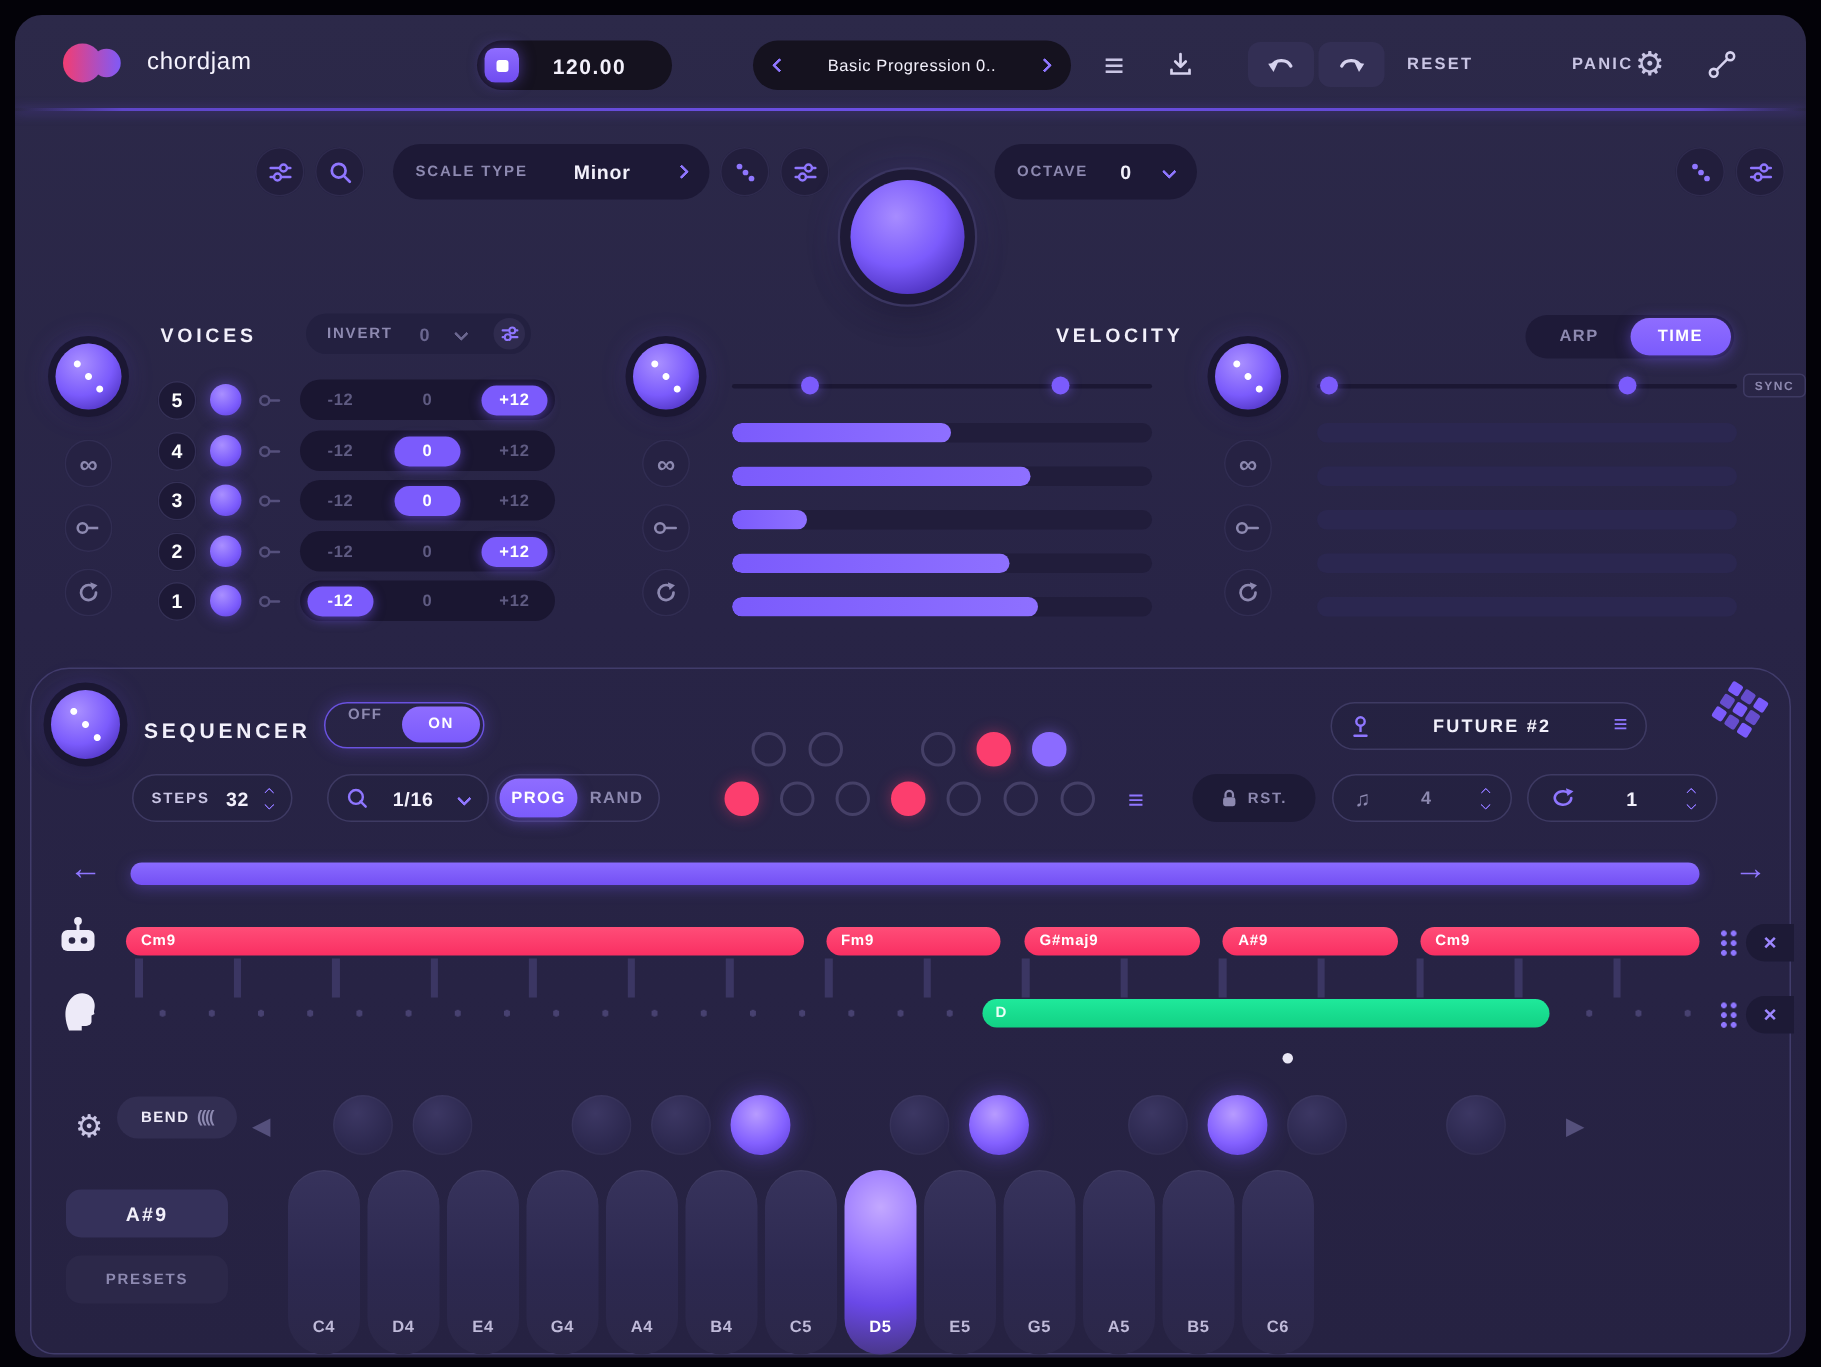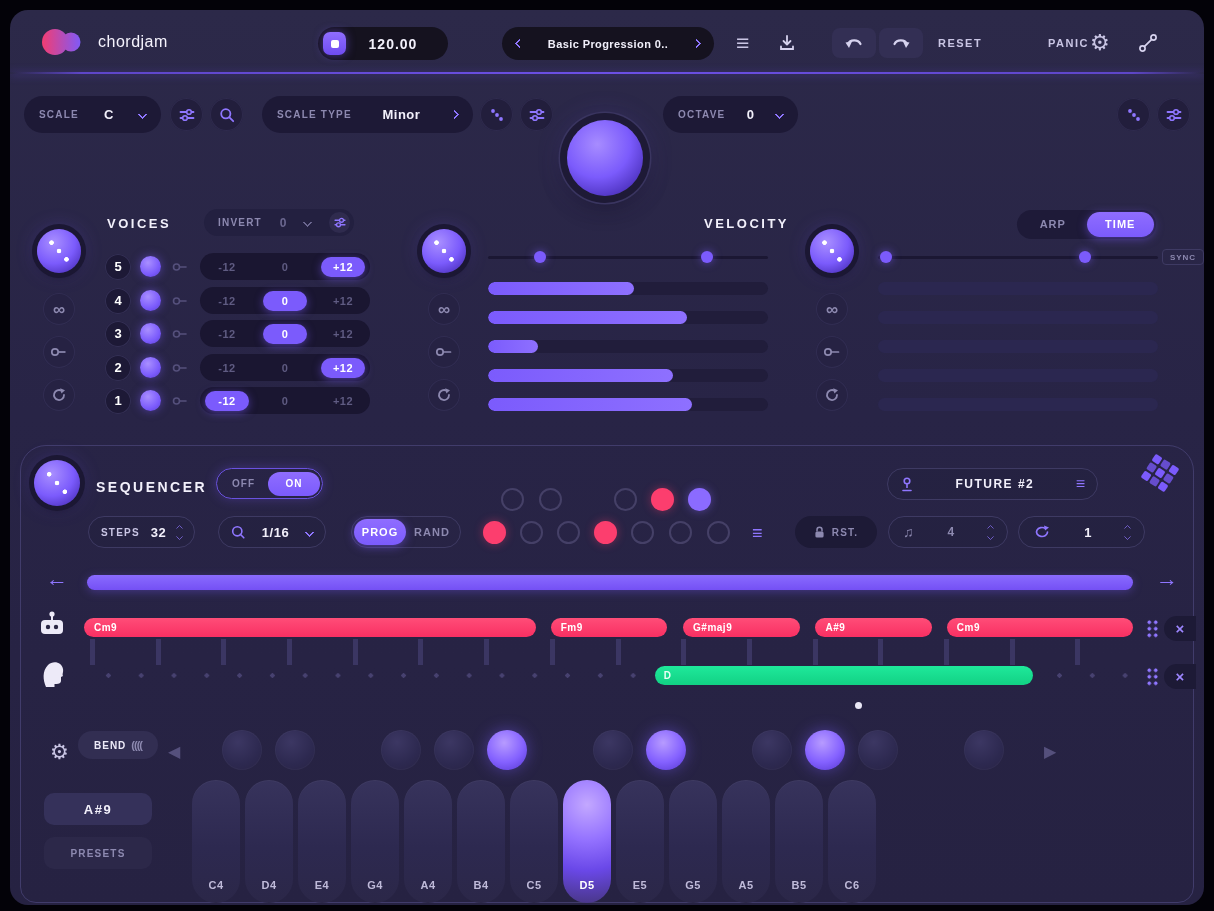--- a/index.html
+++ b/index.html
@@ -25,21 +25,21 @@
   .stp{display:flex;flex-direction:column;gap:3px;align-items:center}
   .divider{position:absolute;left:0;top:62px;width:100%;height:2px;
            background:linear-gradient(90deg,rgba(94,70,200,0),#5e46c8 6%,#6c50e6 50%,#5e46c8 94%,rgba(94,70,200,0));
            box-shadow:0 1px 8px rgba(110,80,230,.55)}
   .logo{position:absolute;display:flex;align-items:center;gap:10px}
   .brand{font-size:16px;font-weight:500;color:#f5f3fd;letter-spacing:.5px}
   .bpm-btn{width:23px;height:23px;border-radius:7px;background:linear-gradient(180deg,#8f6dff,#6f4cf0);
            display:flex;align-items:center;justify-content:center;margin-left:5px;box-shadow:0 0 10px rgba(123,91,252,.5)}
   .bpm-sq{width:8px;height:8px;background:#fff;border-radius:2px}
   .bpm-val{flex:1;text-align:center;font-size:14px;font-weight:bold;color:#f2f0fb;letter-spacing:1px;padding-right:8px}
-  .pname{flex:1;text-align:center;font-size:11px;font-weight:bold;color:#f2f0fb;letter-spacing:.4px}
+  .pname{flex:1;text-align:center;font-size:11px;font-weight:normal;color:#f2f0fb;letter-spacing:.4px}
   .ur{position:absolute;display:flex;gap:3px}
   .urbtn{width:44px;height:30px;border-radius:8px;background:#332f54;display:flex;align-items:center;justify-content:center}
   .txtbtn{position:absolute;font-size:11px;font-weight:bold;color:#c9c5e4;letter-spacing:1.5px}
   .ic-circle{position:absolute;width:33px;height:33px;border-radius:50%;background:#221e3c;display:flex;align-items:center;justify-content:center;box-shadow:inset 0 0 0 1px #2f2b4e}
   .knob{position:absolute;border-radius:50%;
         background:radial-gradient(circle at 38% 30%,#a98fff,#7b5bfc 52%,#4b30bc 88%,#3c2699);
         box-shadow:0 0 0 5px #1b1733,0 4px 12px rgba(0,0,0,.5),0 0 20px rgba(123,91,252,.35)}
   .dice::after{content:"";position:absolute;inset:0;border-radius:50%;
         background:radial-gradient(circle at 33% 31%,#fff 0 2px,transparent 2.6px),
                    radial-gradient(circle at 50% 50%,#fff 0 2px,transparent 2.6px),
@@ -62,21 +62,21 @@
   .minic{width:21px;height:21px;border-radius:50%;background:#2f2b4e;display:flex;align-items:center;justify-content:center}
   .slider{position:absolute;width:280px;height:12px}
   .strack{position:absolute;top:5px;left:0;right:0;height:3px;background:#1b1733;border-radius:2px}
   .shandle{position:absolute;top:0;width:12px;height:12px;margin-left:-6px;border-radius:50%;background:#7b5bfc;box-shadow:0 0 8px rgba(123,91,252,.6)}
   .vbar{position:absolute;left:478px;width:280px;height:13px;border-radius:7px;background:#211d3b;overflow:hidden}
   .vfill{height:100%;border-radius:7px;background:linear-gradient(90deg,#7b5bfc,#8e70ff)}
   .abar{position:absolute;left:868px;width:280px;height:13px;border-radius:7px;background:#2b2750;overflow:hidden}
   .seg{flex:1;text-align:center;font-size:11px;font-weight:bold;color:#8d89b0;letter-spacing:1px;line-height:25px;border-radius:13px}
   .seg.active{background:linear-gradient(180deg,#8f6dff,#7b5bfc);color:#fff;box-shadow:0 2px 10px rgba(123,91,252,.5)}
   .seqbox{border:1.5px solid #413c6b;border-radius:26px 26px 16px 16px}
-  .onoff{width:107px;height:31px;border:1.5px solid #6a52e0;border-radius:16px;display:flex;align-items:center;padding:2px;box-shadow:0 0 12px rgba(123,91,252,.3)}
+  .onoff{width:107px;height:31px;border:1.5px solid #6a52e0;border-radius:16px;display:flex;align-items:flex-start;padding:2px;box-shadow:0 0 12px rgba(123,91,252,.3)}
   .off-lbl{flex:1;text-align:center;font-size:10px;font-weight:bold;color:#8d89b0;letter-spacing:1px}
   .on-lbl{width:52px;line-height:24px;text-align:center;font-size:10px;font-weight:bold;color:#fff;letter-spacing:1px;
           background:linear-gradient(180deg,#8f6dff,#7b5bfc);border-radius:13px}
   .sdot{position:absolute;width:23px;height:23px;border-radius:50%;border:2px solid #454067}
   .sdot.pink{background:#fc3e6e;border-color:#fc3e6e;box-shadow:0 0 10px rgba(252,62,110,.4)}
   .sdot.purple{background:#8b6bff;border-color:#8b6bff;box-shadow:0 0 10px rgba(139,107,255,.45)}
   .chord{position:absolute;height:19px;border-radius:10px;background:linear-gradient(180deg,#ff4d78,#f92f62);
          display:flex;align-items:center;padding-left:10px;font-size:10px;font-weight:bold;color:#fff;letter-spacing:.5px;overflow:hidden;white-space:nowrap}
   .ticks{background-image:repeating-linear-gradient(90deg,#3b3663 0 5px,transparent 5px 65.7px);background-position:6px 0}
   .notesrow{background-image:radial-gradient(circle,#474170 0 2.1px,transparent 2.3px);background-size:32.8px 19px;background-position:8px 0}
@@ -156,25 +156,20 @@
   <span class="glyph" style="left:1080px;top:22px;font-size:22px;color:#c9c5e4">⚙</span>
 
   <svg class="abs" style="left:1128px;top:23px" width="20" height="20" viewBox="0 0 20 20">
     <circle cx="4.5" cy="15.5" r="2.6" fill="none" stroke="#d6d2ee" stroke-width="1.7"></circle>
     <line x1="6.8" y1="13.2" x2="13.2" y2="6.8" stroke="#d6d2ee" stroke-width="1.7" stroke-linecap="round"></line>
     <circle cx="15.5" cy="4.5" r="2.6" fill="none" stroke="#d6d2ee" stroke-width="1.7"></circle>
   </svg>
 
   <div class="divider"></div>
 
-  <div class="pill ctl" style="left:14px;top:86px;width:137px">
-    <span class="t-lbl">SCALE</span>
-    <span class="t-val">C</span>
-    <span class="chv d"></span>
-  </div>
   <div class="ic-circle" style="left:160px;top:88px">
     <svg width="16" height="14" viewBox="0 0 16 14">
       <line x1="1.5" y1="4" x2="14.5" y2="4" stroke="#8f76ff" stroke-width="1.8" stroke-linecap="round"></line>
       <circle cx="10" cy="4" r="2.3" fill="#221e3c" stroke="#8f76ff" stroke-width="1.6"></circle>
       <line x1="1.5" y1="10" x2="14.5" y2="10" stroke="#8f76ff" stroke-width="1.8" stroke-linecap="round"></line>
       <circle cx="6" cy="10" r="2.3" fill="#221e3c" stroke="#8f76ff" stroke-width="1.6"></circle>
     </svg>
   </div>
   <div class="ic-circle" style="left:200px;top:88px">
     <svg width="16" height="16" viewBox="0 0 16 16">
@@ -476,21 +471,21 @@
 
   <div class="pill outline" style="left:208px;top:506px;width:108px;height:32px;padding:0 12px;justify-content:space-between">
     <svg width="14" height="14" viewBox="0 0 14 14">
       <circle cx="6.3" cy="6.3" r="4.6" fill="none" stroke="#8f76ff" stroke-width="1.6"></circle>
       <line x1="9.3" y1="9.3" x2="12.8" y2="12.8" stroke="#8f76ff" stroke-width="1.6" stroke-linecap="round"></line>
     </svg>
     <span class="t-val">1/16</span>
     <span class="chv d"></span>
   </div>
 
-  <div class="abs" style="left:341px;top:506px;width:110px;height:32px;border:1px solid #3e3a63;border-radius:16px;display:flex;align-items:center;padding:2px">
+  <div class="abs" style="left:320px;top:506px;width:110px;height:32px;border:1px solid #3e3a63;border-radius:16px;display:flex;align-items:center;padding:2px">
     <span class="seg active" style="line-height:26px">PROG</span>
     <span class="seg" style="line-height:26px">RAND</span>
   </div>
 
   <div class="sdot pink" style="left:473px;top:511px"></div>
   <div class="sdot off" style="left:510px;top:511px"></div>
   <div class="sdot off" style="left:547px;top:511px"></div>
   <div class="sdot pink" style="left:584px;top:511px"></div>
   <div class="sdot off" style="left:621px;top:511px"></div>
   <div class="sdot off" style="left:659px;top:511px"></div>

